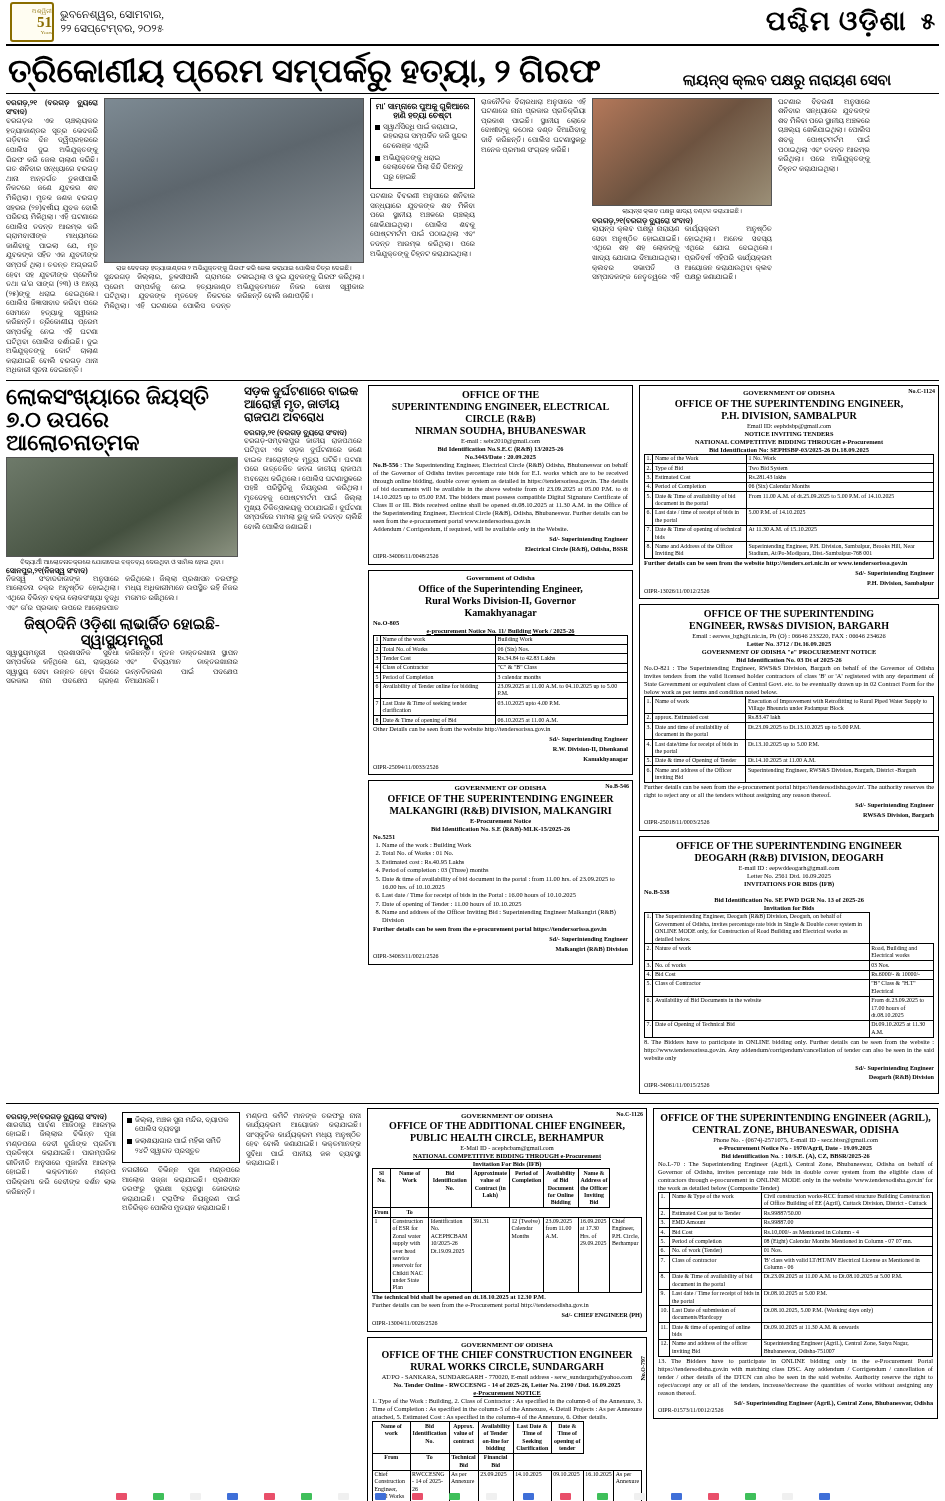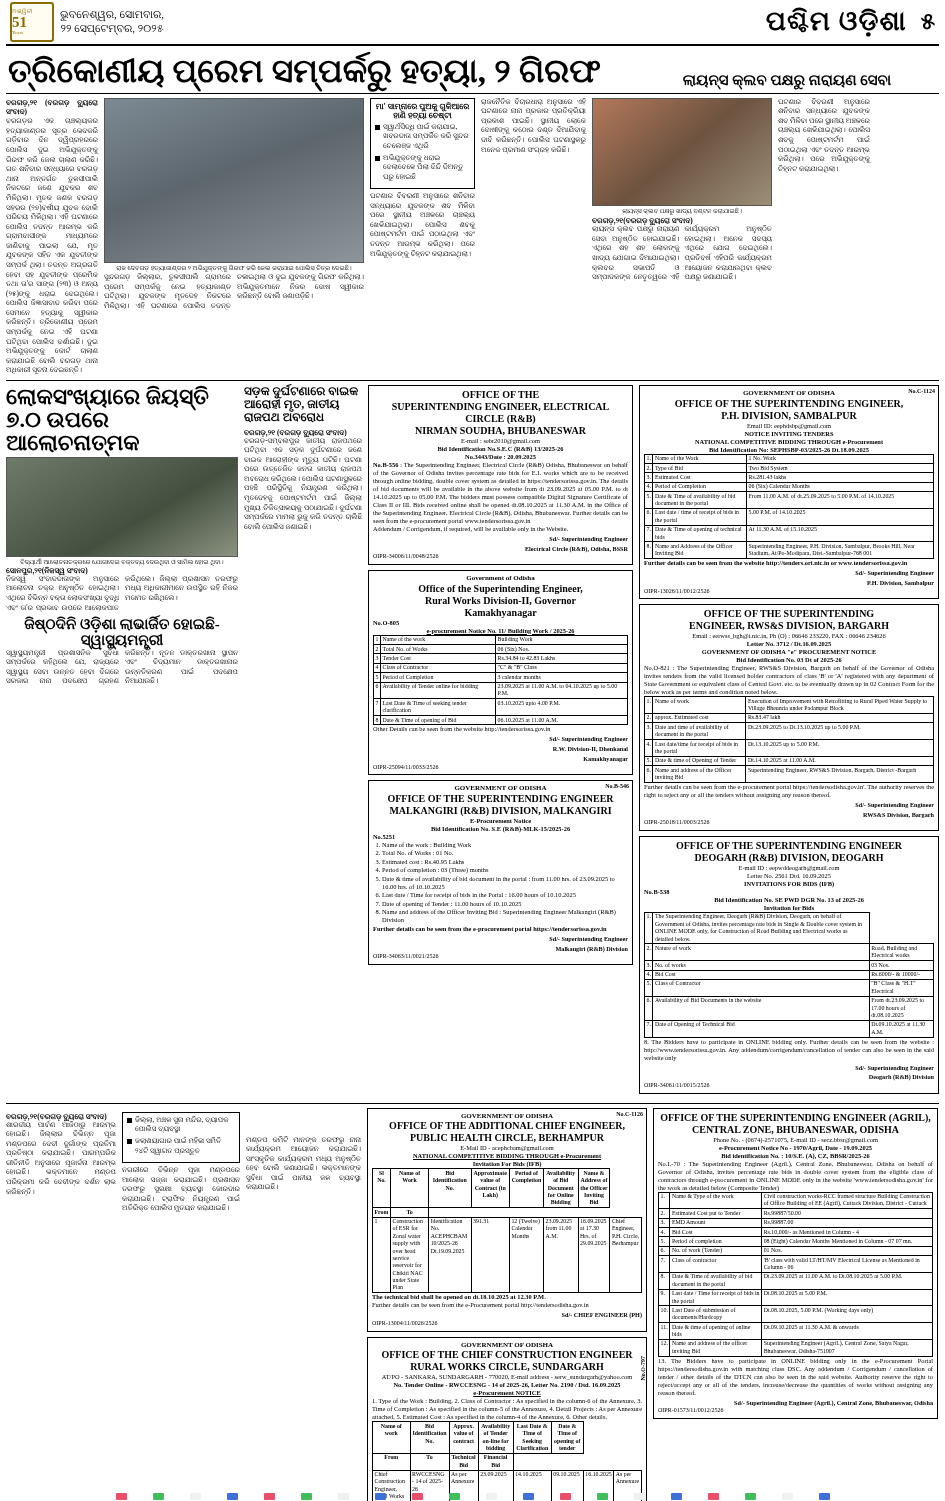--- a/index.html
+++ b/index.html
@@ -12,21 +12,21 @@
     position: relative;
     overflow: hidden;
   }
   .page { width:945px; height:1501px; position:relative; padding:0 6px; }
 
   
   .masthead { display:flex; align-items:center; justify-content:space-between;
     border-bottom:2px solid #000; padding:4px 4px 5px 4px; height:46px; }
   .logo-box { display:flex; align-items:center; gap:6px; }
   .logo-badge { width:44px; height:40px; border:2px solid #8a6d00; border-radius:3px;
-     display:flex; flex-direction:column; align-items:flex-start; justify-content:center;
+     display:flex; flex-direction:column; align-items:flex-end; justify-content:center;
      background:#fffdf2; }
   .logo-badge .t { font-size:6px; color:#8a6d00; letter-spacing:.3px;}
   .logo-badge .n { font-size:15px; font-weight:bold; color:#8a6d00; line-height:1;}
   .logo-badge .y { font-size:5px; color:#8a6d00;}
   .masthead-place { font-size:11px; line-height:1.25; text-align:center; }
   .masthead-title { font-size:27px; font-weight:bold; letter-spacing:1px; }
   .masthead-page { font-size:23px; font-weight:bold; margin-left:14px; }
 
   
   .headline-row { display:flex; align-items:flex-end; gap:10px; padding:8px 2px 4px 2px;
@@ -112,21 +112,21 @@
       <div class="photo p1" style="height:165px;"></div>
       <div class="caption">ରାଜ ଦେବଗଡ଼ ହତ୍ୟାକାଣ୍ଡର ୨ ଅଭିଯୁକ୍ତଙ୍କୁ ଗିରଫ କରି ଜେଲ କରାଯାଇ ପୋଲିସ ଚିତ୍ର ଦେଇଛି।</div>
       <div class="col" style="columns:2; column-gap:6px; margin-top:2px;">ସୁନ୍ଦରଗଡ଼ ଜିଲ୍ଲାର, ତୁଳସୀପାଲି ଗ୍ରାମରେ ପ୍ରେମ ସମ୍ପର୍କକୁ ନେଇ ହତ୍ୟାକାଣ୍ଡ ଘଟିଥିଲା। ଯୁବକଙ୍କ ମୃତଦେହ ନିକଟରେ ମିଳିଥିଲା। ଏହି ଘଟଣାରେ ପୋଲିସ ତଦନ୍ତ ଚଳାଇଥିଲା ଓ ଦୁଇ ଯୁବକଙ୍କୁ ଗିରଫ କରିଥିଲା। ଅଭିଯୁକ୍ତମାନେ ନିଜର ଦୋଷ ସ୍ୱୀକାର କରିଛନ୍ତି ବୋଲି ଜଣାପଡ଼ିଛି।</div>
     </div>
 
     <div style="width:105px;">
       <div class="bullet-box">
         <div style="text-align:center;font-weight:bold;font-size:8px;line-height:1.15;margin-bottom:3px;">ମା' ସାମ୍ନାରେ ପୁଅକୁ ଗୁଳିଆରେ ହାଣି ହତ୍ୟା ଚେଷ୍ଟା</div>
         <div class="bl">
           <span class="sq"></span>
-          <span>ସ୍ୱାର୍ଥସିଦ୍ଧି ପାଇଁ କରାଯାଇ, ଖବରଦାତା ସମ୍ପର୍କିତ କରି ସୁନ୍ଦର ଚେଲେଞ୍ଜ ଏଥିରି</span>
+          <span>ସ୍ୱାର୍ଥସିଦ୍ଧି ପାଇଁ କରାଯାଇ, ରହରରାତା ସମ୍ପର୍କିତ କରି ସୁନ୍ଦର ଚେଲେଞ୍ଜ ଏଥିରି</span>
         </div>
         <div class="bl">
           <span class="sq"></span>
           <span>ଅଭିଯୁକ୍ତଙ୍କୁ ଧରାଇ ଦେଲାବେଳେ ପିଲା ଦିନ୍ଦି ଦିଅନ୍ତୁ ଘରୁ ହୋଇଛି</span>
         </div>
       </div>
       <div class="col" style="margin-top:3px;">ଘଟଣାର ବିବରଣୀ ଅନୁସାରେ ଶନିବାର ସନ୍ଧ୍ୟାରେ ଯୁବକଙ୍କ ଶବ ମିଳିବା ପରେ ସ୍ଥାନୀୟ ଅଞ୍ଚଳରେ ଚାଞ୍ଚଲ୍ୟ ଖେଳିଯାଇଥିଲା। ପୋଲିସ ଶବକୁ ପୋଷ୍ଟମର୍ଟମ ପାଇଁ ପଠାଇଥିଲା ଏବଂ ତଦନ୍ତ ଆରମ୍ଭ କରିଥିଲା। ପରେ ଅଭିଯୁକ୍ତଙ୍କୁ ଚିହ୍ନଟ କରାଯାଇଥିଲା।</div>
     </div>
 
     <div class="col" style="width:105px;">ରାଜନୈତିକ ବିଚାରଧାରା ଅନୁସାରେ ଏହି ଘଟଣାରେ ନାନା ପ୍ରକାର ପ୍ରତିକ୍ରିୟା ପ୍ରକାଶ ପାଇଛି। ସ୍ଥାନୀୟ ଲୋକେ ଦୋଷୀଙ୍କୁ କଠୋର ଦଣ୍ଡ ଦିଆଯିବାକୁ ଦାବି କରିଛନ୍ତି। ପୋଲିସ ଘଟଣାସ୍ଥଳରୁ ଅନେକ ପ୍ରମାଣ ସଂଗ୍ରହ କରିଛି।</div>
@@ -442,21 +442,21 @@
               <span class="sq"></span>
               <span>ଜିଲ୍ଲା, ଅଞ୍ଚଳ ସୁନା ମନ୍ଦିର, ବ୍ୟାପକ ପୋଲିସ ବ୍ୟବସ୍ଥା</span>
             </div>
             <div class="bl">
               <span class="sq"></span>
               <span>ଜଲାଶୟାଗାର ପାଇଁ ମହିଳା ସମିତି ୨୪ଟି ସ୍ୱାଗତ ପ୍ରସ୍ତୁତ</span>
             </div>
           </div>
           <div class="col" style="margin-top:3px;">ନଗରୀରେ ବିଭିନ୍ନ ପୂଜା ମଣ୍ଡପରେ ଆଲୋକ ସଜ୍ଜା କରାଯାଇଛି। ପ୍ରଶାସନ ତରଫରୁ ସୁରକ୍ଷା ବ୍ୟବସ୍ଥା ଜୋରଦାର କରାଯାଇଛି। ଟ୍ରାଫିକ ନିୟନ୍ତ୍ରଣ ପାଇଁ ଅତିରିକ୍ତ ପୋଲିସ ମୁତୟନ କରାଯାଇଛି।</div>
         </div>
-        <div class="col" style="width:115px;margin-top:24px;">ମଣ୍ଡପ କମିଟି ମାନଙ୍କ ତରଫରୁ ନାନା କାର୍ଯ୍ୟକ୍ରମ ଆୟୋଜନ କରାଯାଇଛି। ସାଂସ୍କୃତିକ କାର୍ଯ୍ୟକ୍ରମ ମଧ୍ୟ ଅନୁଷ୍ଠିତ ହେବ ବୋଲି ଜଣାଯାଇଛି। ଭକ୍ତମାନଙ୍କ ସୁବିଧା ପାଇଁ ପାନୀୟ ଜଳ ବ୍ୟବସ୍ଥା କରାଯାଇଛି।</div>
+        <div class="col" style="width:115px;">ମଣ୍ଡପ କମିଟି ମାନଙ୍କ ତରଫରୁ ନାନା କାର୍ଯ୍ୟକ୍ରମ ଆୟୋଜନ କରାଯାଇଛି। ସାଂସ୍କୃତିକ କାର୍ଯ୍ୟକ୍ରମ ମଧ୍ୟ ଅନୁଷ୍ଠିତ ହେବ ବୋଲି ଜଣାଯାଇଛି। ଭକ୍ତମାନଙ୍କ ସୁବିଧା ପାଇଁ ପାନୀୟ ଜଳ ବ୍ୟବସ୍ଥା କରାଯାଇଛି।</div>
       </div>
     </div>
 
     <div style="width:280px;">
 
       <div class="ad">
         <div class="nodot">No.C-1126</div>
         <div class="off2">GOVERNMENT OF ODISHA</div>
         <div class="off">OFFICE OF THE ADDITIONAL CHIEF ENGINEER,</div>
         <div class="off">PUBLIC HEALTH CIRCLE, BERHAMPUR</div>

